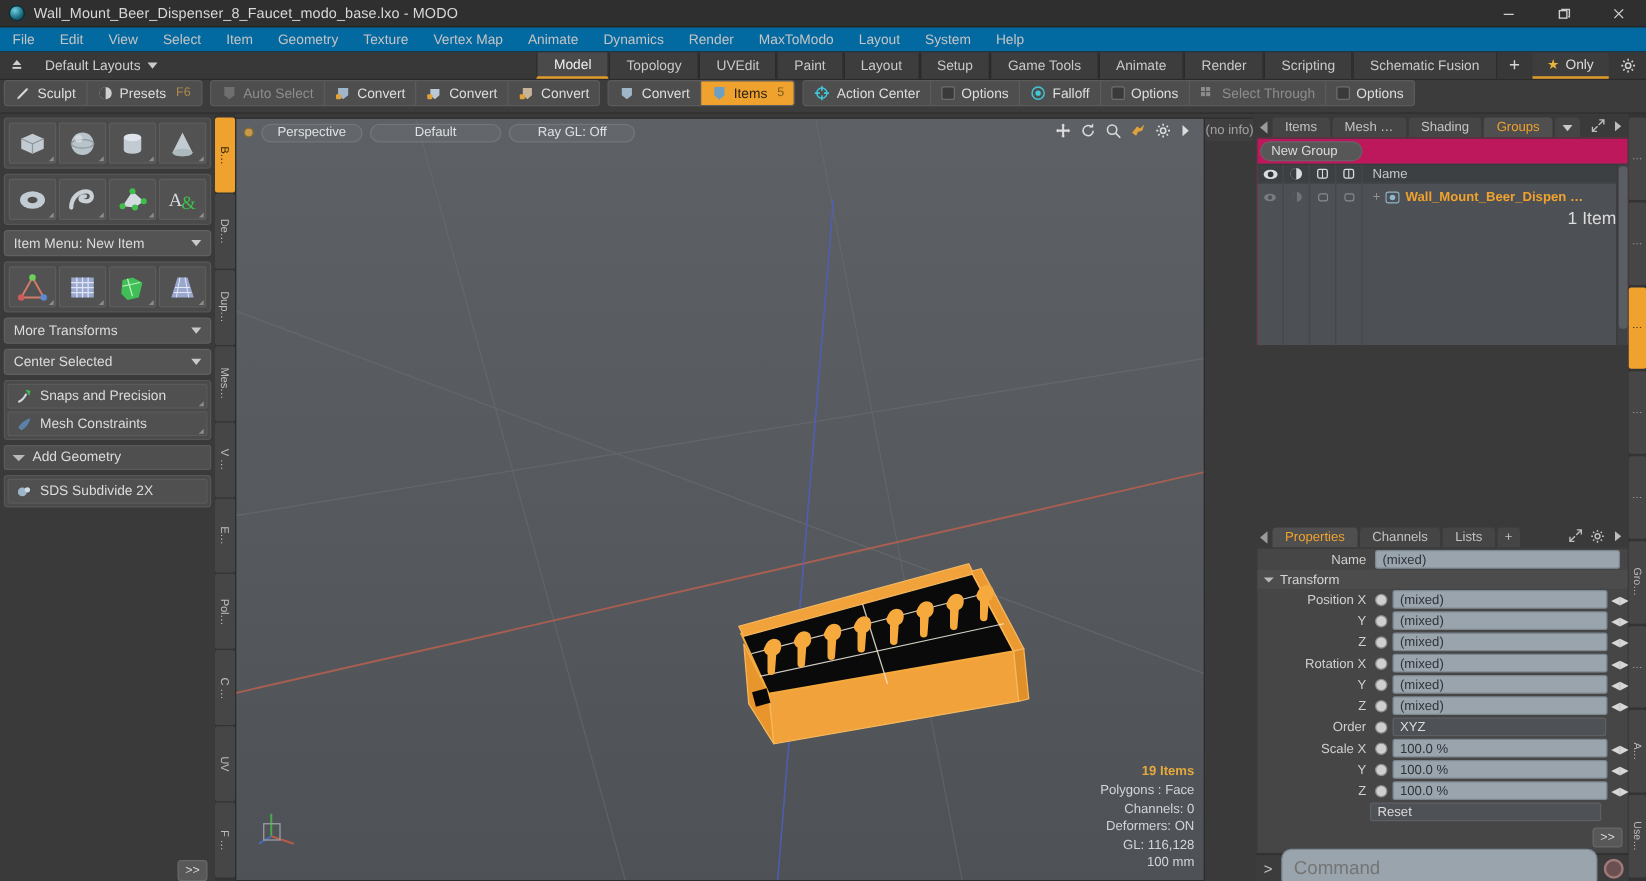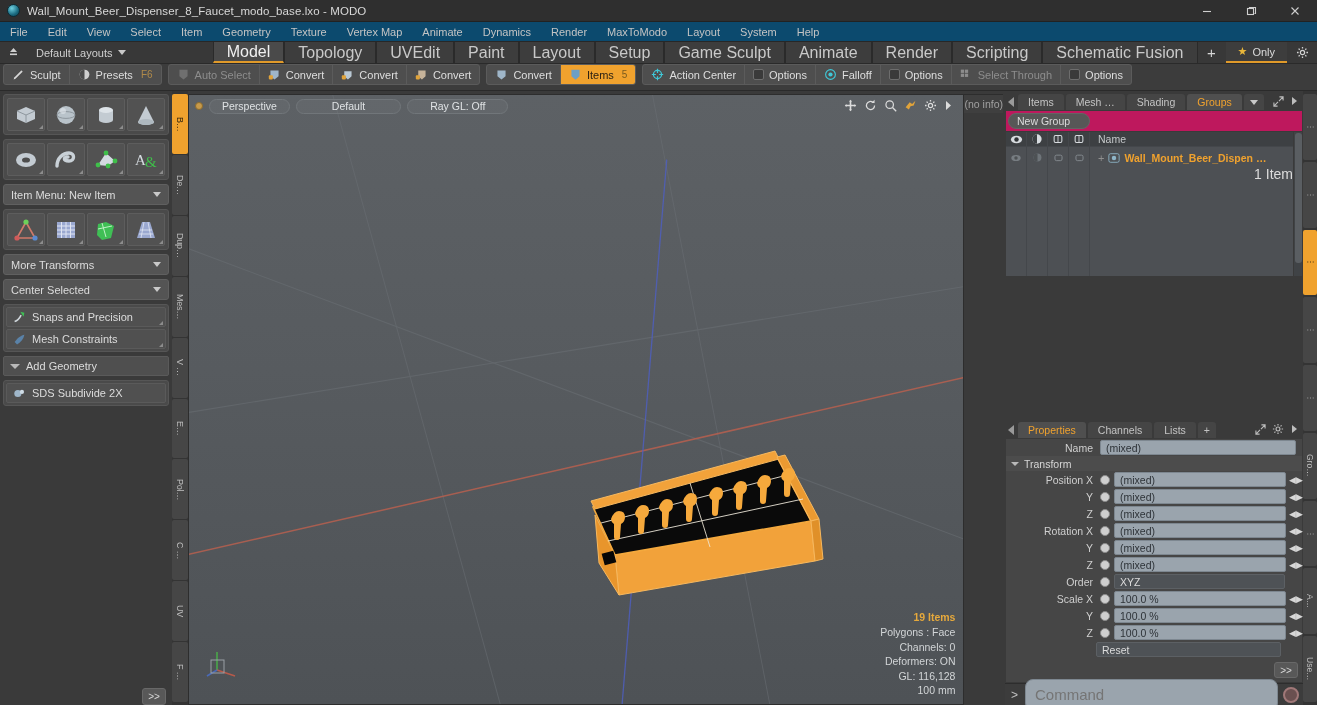--- a/index.html
+++ b/index.html
@@ -24,39 +24,39 @@
   .tb-title{ color:#d8d8d8; font-size:11.5px; letter-spacing:.1px; }
   .tb-spacer{ flex:1; }
   .tb-btn{
     width:44px; height:22px; display:flex; align-items:center; justify-content:center;
     color:#cfcfcf;
   }
   .tb-btn svg{ display:block; }
 
   
   .menubar{
-    height:20px; background:#0c4a6e; display:flex; align-items:flex-start; flex:none;
+    height:20px; background:#0369a1; display:flex; align-items:flex-start; flex:none;
     border-bottom:1px solid #272727;
   }
   .menu-item{ padding:0 10px; line-height:20px; height:20px; color:#c4c4c4; font-size:11px; }
 
   
   .layoutbar{
     height:22px; background:#383838; display:flex; align-items:stretch; flex:none;
     border-bottom:1px solid #2a2a2a;
   }
   .lb-arrowbtn{ width:26px; display:flex; align-items:center; justify-content:center; }
   .lb-default{
     display:flex; align-items:center; gap:6px; padding:0 10px; color:#cfcfcf; font-size:11px;
   }
   .caret{ width:0;height:0;border-left:4px solid transparent;border-right:4px solid transparent;border-top:5px solid #c9c9c9; }
   .lb-spacer{ flex:1; }
   .lb-tabs{ display:flex; align-items:stretch; }
   .lb-tab{
-    padding:0 13px; display:flex; align-items:center; font-size:16px; color:#c9c9c9;
+    padding:0 13px; display:flex; align-items:center; font-size:11px; color:#c9c9c9;
     border-left:1px solid #2a2a2a; border-right:1px solid #2a2a2a; background:#3d3d3d;
   }
   .lb-tab.active{ background:#4a4a4a; color:#f0f0f0; border-bottom:2px solid #e09a2a; }
   .lb-plus{ width:28px; display:flex; align-items:center; justify-content:center; font-size:15px; color:#d6d6d6; background:#383838; }
   .lb-right{ display:flex; align-items:stretch; margin-left:auto; }
   .lb-only{
     display:flex; align-items:center; gap:5px; padding:0 12px; background:#3d3d3d;
     border-bottom:2px solid #e09a2a; color:#dcdcdc; font-size:11px;
   }
   .star{ color:#e8b63a; font-size:11px; }
@@ -281,21 +281,21 @@
       <span class="caret"></span>
     </div>
     <div class="lb-spacer"></div>
     <div class="lb-tabs">
       <div class="lb-tab active">Model</div>
       <div class="lb-tab">Topology</div>
       <div class="lb-tab">UVEdit</div>
       <div class="lb-tab">Paint</div>
       <div class="lb-tab">Layout</div>
       <div class="lb-tab">Setup</div>
-      <div class="lb-tab">Game Sculpt</div>
+      <div class="lb-tab">Game Tools</div>
       <div class="lb-tab">Animate</div>
       <div class="lb-tab">Render</div>
       <div class="lb-tab">Scripting</div>
       <div class="lb-tab">Schematic Fusion</div>
     </div>
     <div class="lb-plus">+</div>
     <div class="lb-right">
       <div class="lb-only">
         <span class="star">★</span>
         <span>Only</span>

